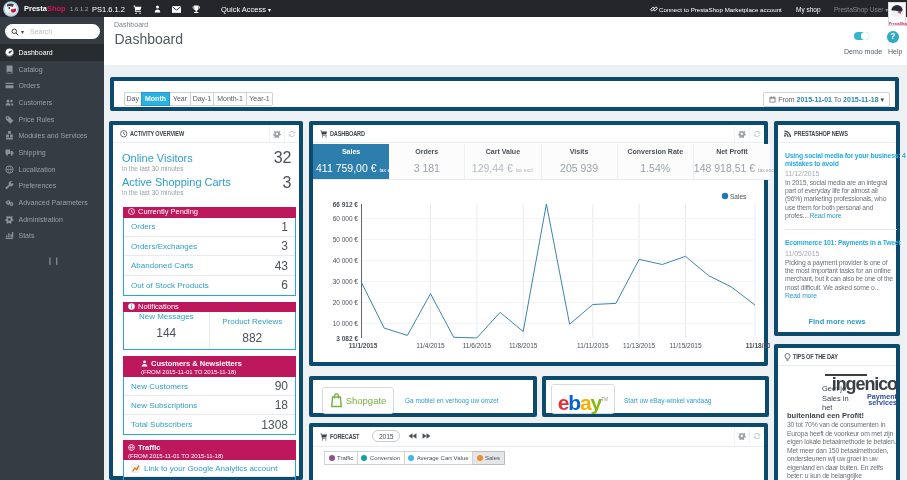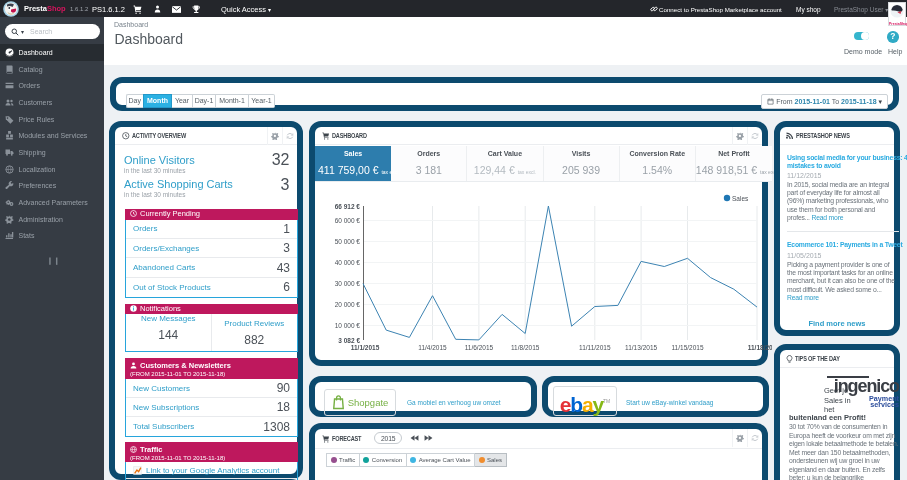--- a/index.html
+++ b/index.html
@@ -2,21 +2,21 @@
 <html><head>
 <meta charset="utf-8">
 <style>
 * { margin:0; padding:0; box-sizing:border-box; }
 html,body { width:907px; height:480px; overflow:hidden; background:#eef1f4; font-family:"Liberation Sans",sans-serif; }
 .abs { position:absolute; }
 #topbar { position:absolute; left:0; top:0; width:907px; height:17px; background:#24262b; z-index:50; }
 #sidebar { position:absolute; left:0; top:17px; width:104px; height:463px; background:#363c44; }
 #pgheader { position:absolute; left:104px; top:17px; width:803px; height:48px; background:#fff; }
 #content { position:absolute; left:104px; top:65px; width:803px; height:415px; background:#eef1f4; }
-.panel { position:absolute; background:#fff; border:6px solid #0c4a6e; border-radius:12px; }
+.panel { position:absolute; background:#fff; border:4px solid #0c4a6e; border-radius:2px; }
 .phead { height:18px; line-height:18px; border-bottom:1px solid #ebedf0; color:#3e454c; font-size:6.8px; font-weight:bold; letter-spacing:-0.2px; padding-left:7px; }
 .bluebar { background:#be185d; color:#fff; font-size:7.5px; }
 .teal { color:#2f9ec9; }
 .ht { display:inline-block; transform:scaleX(0.82); transform-origin:0 50%; }
 .picons { position:absolute; right:0; top:0; height:18px; display:flex; }
 .picons span { display:inline-block; width:15px; height:18px; border-left:1px solid #f0f2f4; text-align:center; }
 .picons svg { margin-top:5px; }
 </style>
 </head>
 <body>
@@ -219,21 +219,21 @@
    <div style="width:50%;border-right:1px solid #e8eaed;">
           <div class="teal" style="font-size:8px;">New Messages</div>
           <div style="font-size:12px;color:#4b5158;margin-top:5px;">144</div>
         </div>
    <div style="width:50%;">
           <div class="teal" style="font-size:8px;margin-top:5px;">Product Reviews</div>
           <div style="font-size:12px;color:#4b5158;margin-top:5px;">882</div>
         </div>
   </div>
 
-  <div class="abs bluebar" style="left:10px;top:231.2px;width:173px;height:20.8px;padding-left:5px;padding-top:2.5px;line-height:9px;">
+  <div class="abs bluebar" style="left:10px;top:231.2px;width:173px;height:20.8px;padding-left:18px;padding-top:2.5px;line-height:9px;">
    <div><svg width="7" height="7" viewBox="0 0 16 16" fill="#fff" style="vertical-align:-1px;margin-right:3px">
             <circle cx="8" cy="4.5" r="3.2"></circle>
             <path d="M1.5 15 q0 -6 6.5 -6 q6.5 0 6.5 6z"></path>
           </svg><b>Customers &amp; Newsletters</b></div>
    <div style="font-size:6px;">(FROM 2015-11-01 TO 2015-11-18)</div>
   </div>
   <div class="abs" style="left:10px;top:252px;width:173px;border:1px solid #27a5dc;border-top:none;font-size:8px;">
    <div style="height:19px;display:flex;align-items:center;border-bottom:1px solid #e8eaed;padding:0 7px;">
           <span class="teal">New Customers</span>
           <span style="margin-left:auto;color:#4b5158;font-size:12px;">90</span>

